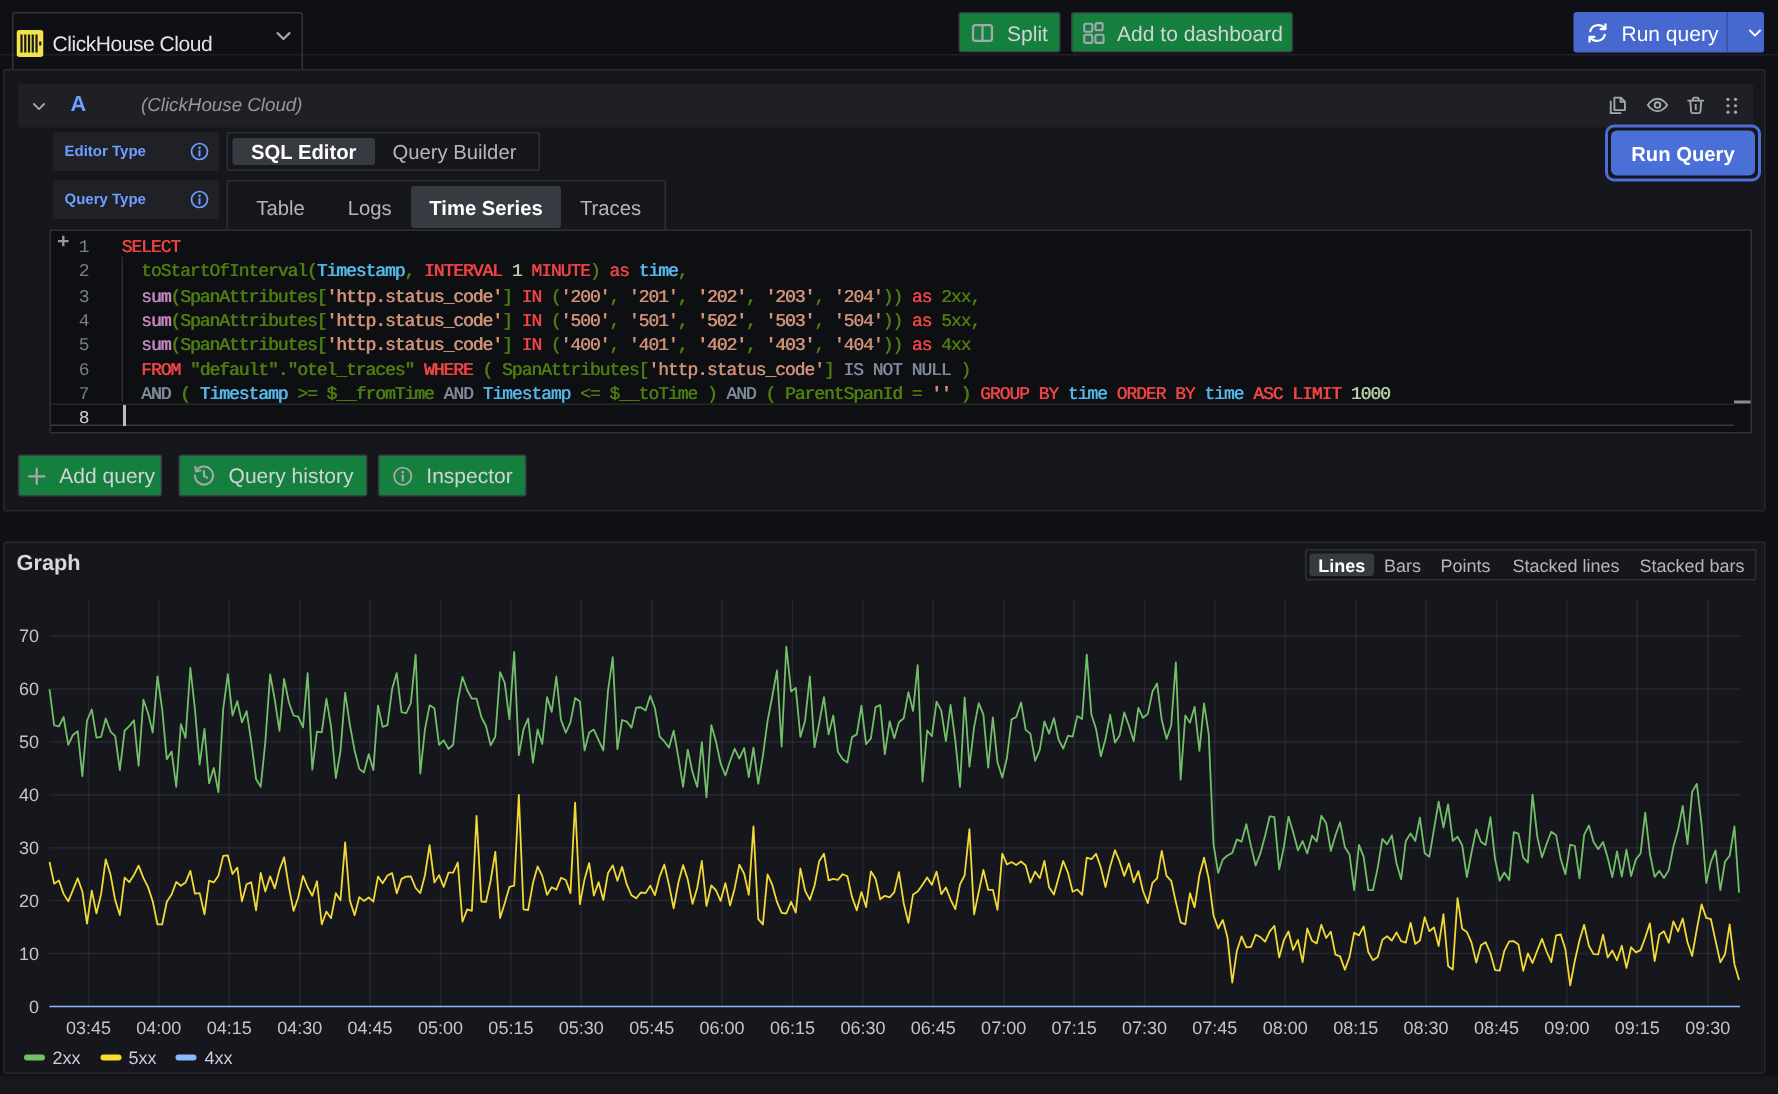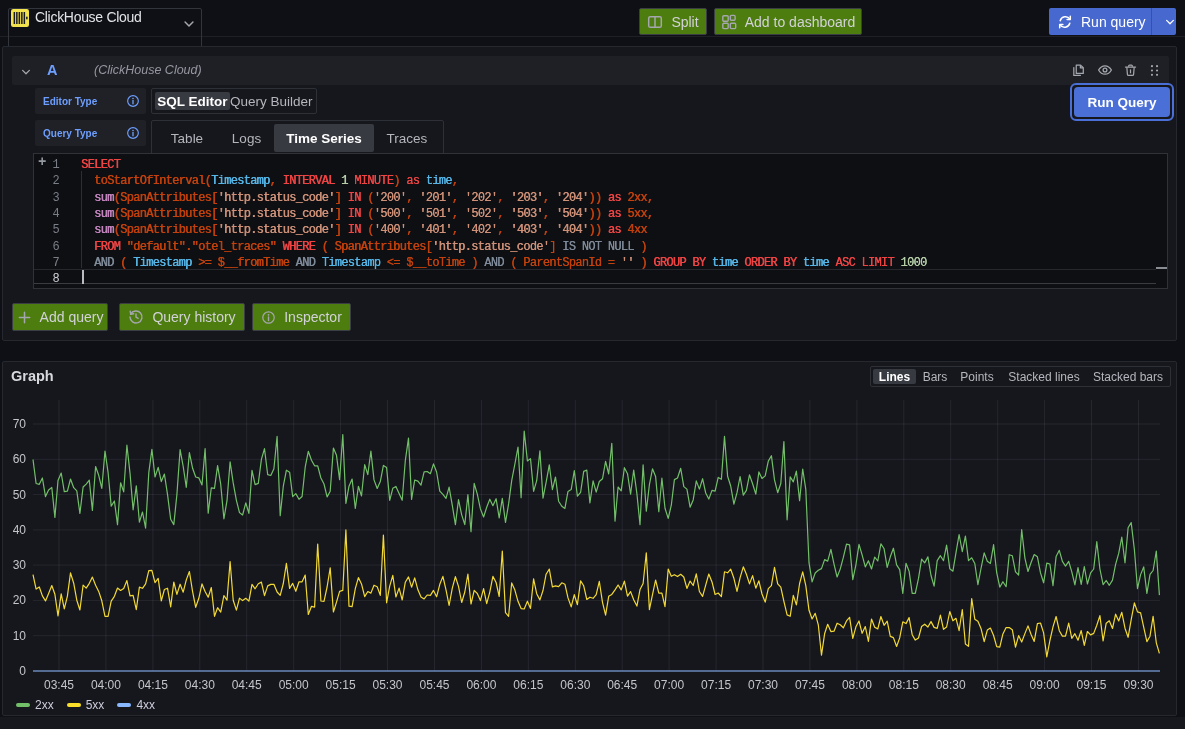--- a/index.html
+++ b/index.html
@@ -1,30 +1,30 @@
 <!DOCTYPE html>
 <html><head><meta charset="utf-8"><style>
 * { margin:0; padding:0; box-sizing:border-box; }
 html,body { width:1185px; height:729px; background:#0f1015; font-family:"Liberation Sans",sans-serif; overflow:hidden; }
 .abs { position:absolute; }
-.btn { position:absolute; display:flex; align-items:center; justify-content:center; gap:8px; background:#4d7c0f; border:1px solid #3c3e46; border-radius:2px; color:#d2d3d8; font-size:14px; font-weight:500; }
+.btn { position:absolute; display:flex; align-items:center; justify-content:center; gap:8px; background:#15803d; border:1px solid #3c3e46; border-radius:2px; color:#d2d3d8; font-size:14px; font-weight:500; }
 .topbar { position:absolute; left:0; top:0; width:1185px; height:37px; border-bottom:1px solid #1e2026; }
-.dsp { position:absolute; left:8px; top:8px; width:194px; height:41px; border:1px solid #33353d; border-radius:2px; display:flex; align-items:flex-start; }
+.dsp { position:absolute; left:8px; top:8px; width:194px; height:41px; border:1px solid #33353d; border-radius:2px; display:flex; align-items:center; }
 .panel { position:absolute; background:#16171d; border:1px solid #26282f; border-radius:2px; }
 .strip { position:absolute; background:#1f2127; border-radius:2px; }
 .lbl { position:absolute; background:#1f2127; border-radius:2px; display:flex; align-items:center; color:#6e9fff; font-size:10px; font-weight:600; }
 .seg { position:absolute; border:1px solid #2e3037; border-radius:2px; display:flex; align-items:stretch; padding:3px; }
 .seg .it { display:flex; align-items:center; justify-content:center; color:#b5b6bd; font-size:13.5px; font-weight:500; border-radius:2px; }
 .seg .it.sel { background:#383a42; color:#ffffff; font-weight:600; }
 .editor { position:absolute; left:33px; top:153px; width:1135px; height:136px; background:#0e0f13; border:1px solid #303238; }
 .lnum { position:absolute; width:42px; left:17px; text-align:right; color:#7a7e87; font:12px/16.3px "Liberation Mono",monospace; letter-spacing:-0.7px; }
 .lnum.act { color:#cdd0d6; }
 .cline { position:absolute; left:81px; white-space:pre; font:12px/16.3px "Liberation Mono",monospace; letter-spacing:-0.7px; color:#d4d4d4; text-shadow:0.4px 0 0 currentColor; }
 .cline .k { color:#ef4444; } .cline .v { color:#56b6e8; } .cline .o { color:#7e8a99; }
-.cline .f { color:#c586c0; } .cline .s { color:#ce9178; } .cline .n { color:#b5cea8; } .cline .p { color:#c2410c; }
+.cline .f { color:#c586c0; } .cline .s { color:#ce9178; } .cline .n { color:#b5cea8; } .cline .p { color:#4d7c0f; }
 .chart { position:absolute; left:2px; top:361px; }
 .gl { stroke:rgba(204,204,220,0.09); stroke-width:1; }
 .axt { fill:#c4c5cb; font-family:"Liberation Sans",sans-serif; font-size:12px; }
 .leg { position:absolute; display:flex; align-items:center; font-size:12px; color:#ccccdc; gap:5px; }
 .sw { width:14px; height:4px; border-radius:2px; display:inline-block; }
 </style></head>
 <body>
 <div class="topbar">
   <div class="dsp">
       <span style="margin-left:2px;display:flex">
@@ -110,21 +110,21 @@
       <circle cx="10.7" cy="12.6" r="1.15" fill="#a5a7ae"></circle>
     </svg></div>
 
 <div class="lbl" style="left:35px;top:88px;width:111px;height:26px;padding-left:8px;">Editor Type<span style="position:absolute;right:6px;top:6px;display:flex;">
       <svg width="14" height="14" viewBox="0 0 16 16" style="">
         <circle cx="8" cy="8" r="6.1" fill="none" stroke="#6e9fff" stroke-width="1.3"></circle>
         <circle cx="8" cy="5.1" r="0.95" fill="#6e9fff"></circle>
         <path d="M8 7.4v3.8" stroke="#6e9fff" stroke-width="1.5" stroke-linecap="round"></path>
       </svg>
     </span></div>
-<div class="seg" style="left:151px;top:88px;width:166px;height:26px;text-align:center;">
+<div class="seg" style="left:151px;top:88px;width:209px;height:26px;text-align:center;">
   <div class="it sel" style="width:95px;">SQL Editor</div>
     <div class="it" style="width:106px;">Query Builder</div>
 </div>
 <div class="abs" style="left:1070px;top:83px;width:104px;height:38px;border:2px solid #4a6fd6;border-radius:6px;"></div>
 <div class="abs" style="left:1074px;top:87px;width:96px;height:30px;background:#4a6fd6;border-radius:4px;display:flex;align-items:center;justify-content:center;color:#fff;font-size:13.5px;font-weight:600;">Run Query</div>
 
 <div class="lbl" style="left:35px;top:120px;width:111px;height:26px;padding-left:8px;">Query Type<span style="position:absolute;right:6px;top:6px;display:flex;">
       <svg width="14" height="14" viewBox="0 0 16 16" style="">
         <circle cx="8" cy="8" r="6.1" fill="none" stroke="#6e9fff" stroke-width="1.3"></circle>
         <circle cx="8" cy="5.1" r="0.95" fill="#6e9fff"></circle>

